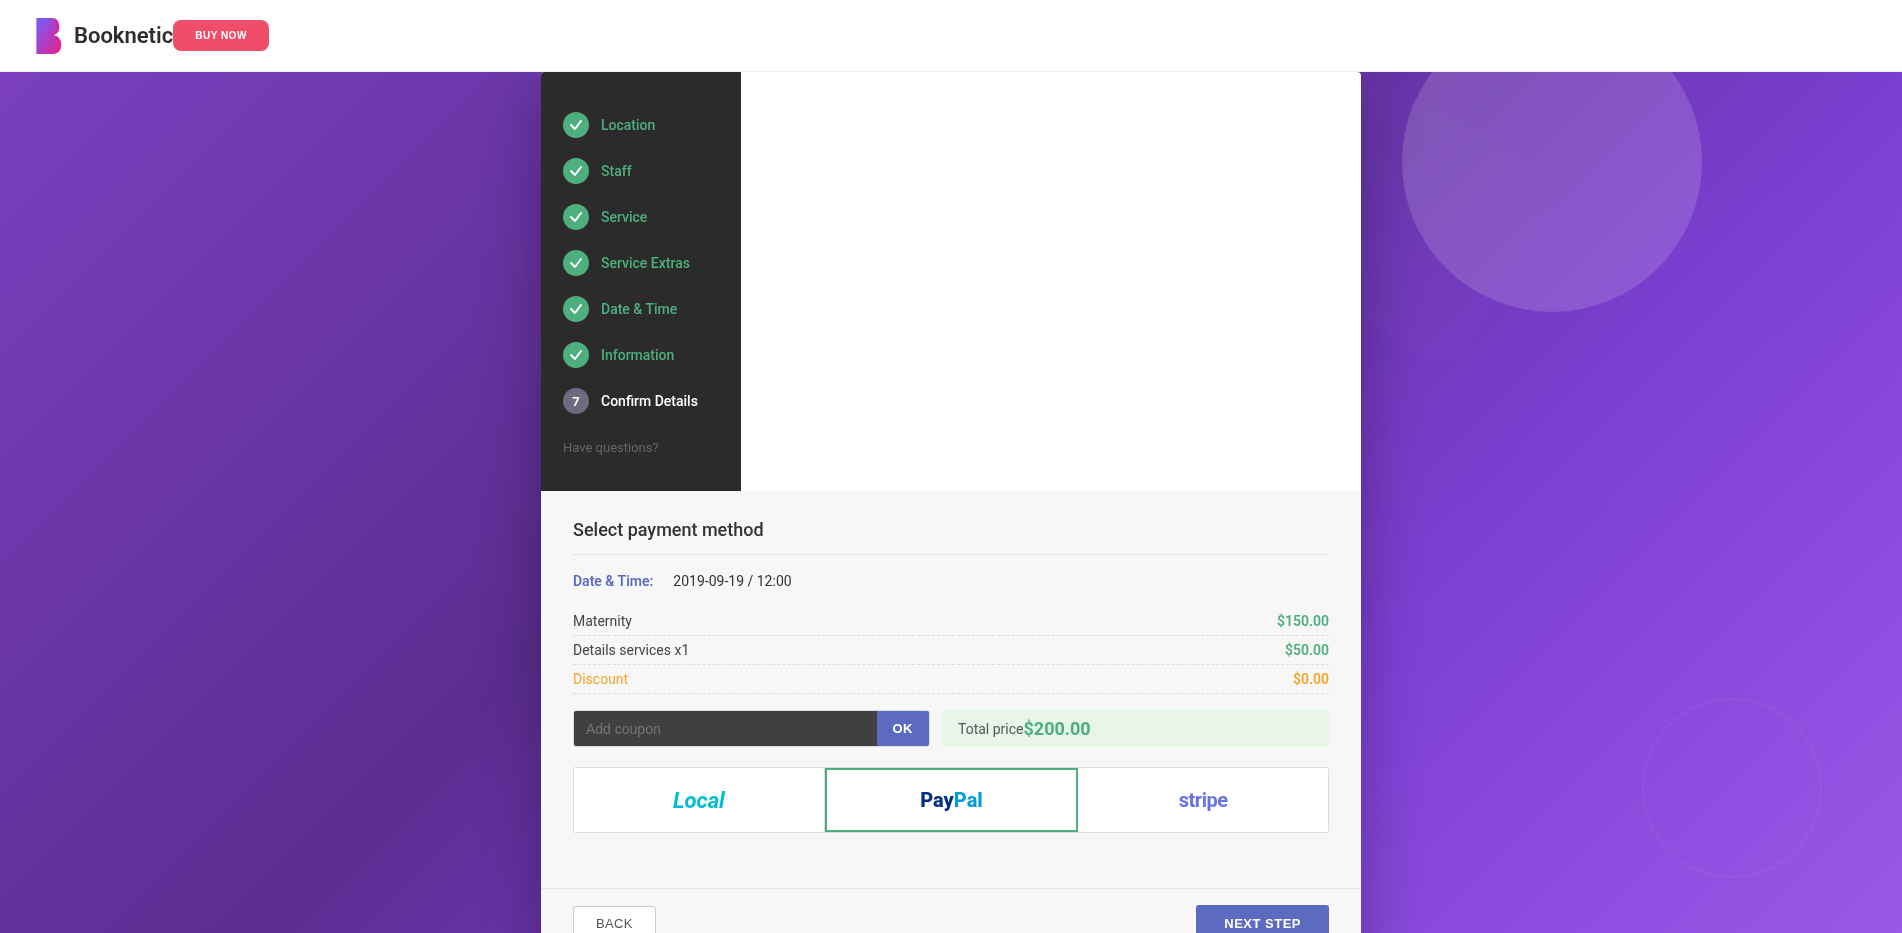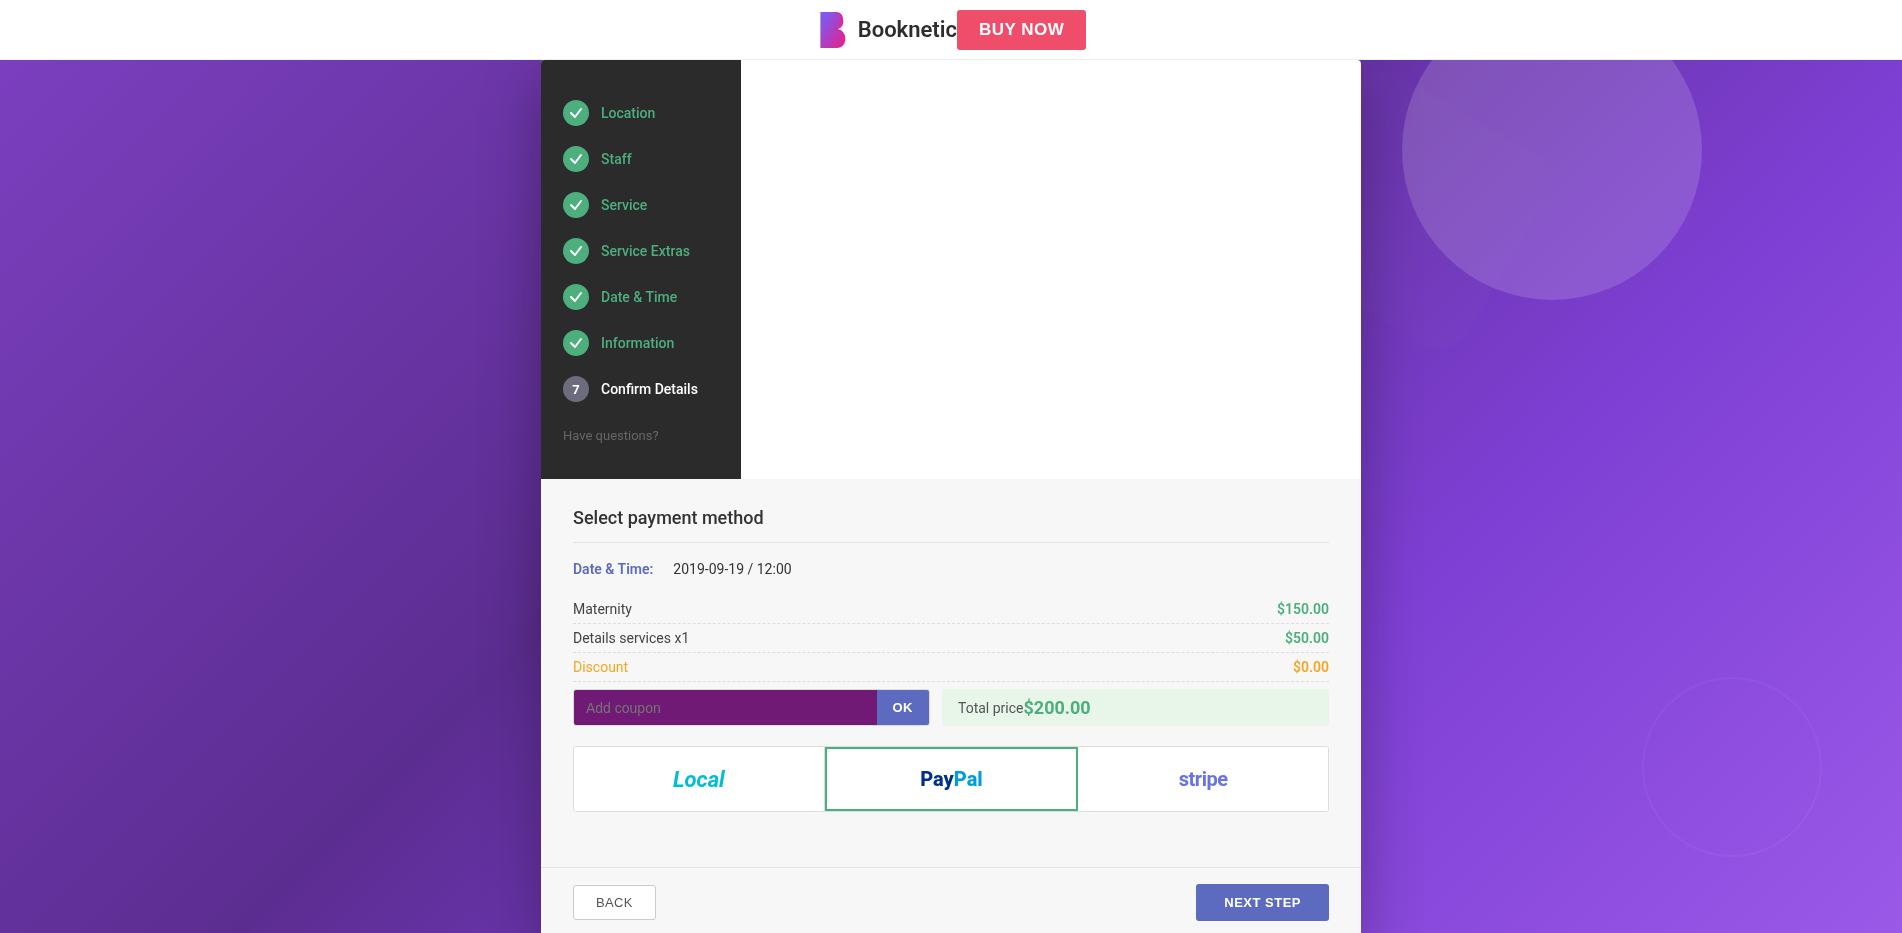--- a/index.html
+++ b/index.html
@@ -1,30 +1,30 @@
 <!DOCTYPE html>
 <html><head>
   <meta charset="utf-8">
   <style>
     * { margin: 0; padding: 0; box-sizing: border-box; }
     body { font-family: -apple-system, BlinkMacSystemFont, 'Segoe UI', Roboto, sans-serif; background: #fff; width: 1902px; min-height: 933px; }
 
     
     .topnav {
-      display: flex; align-items: center; justify-content: center;
-      padding: 12px 32px; height: 60px; background: #fff;
+      display: flex; align-items: center; justify-content: flex-start;
+      padding: 12px 32px; height: 72px; background: #fff;
       border-bottom: 1px solid #eee; position: relative; z-index: 10;
     }
     .logo-area { display: flex; align-items: center; gap: 10px; }
     .logo-icon { width: 32px; height: 36px; }
     .logo-text { font-size: 22px; font-weight: 600; color: #2d2d2d; }
     .buy-now-btn {
       background: #f04d6a; color: #fff; border: none; padding: 10px 22px;
-      font-size: 17px; font-weight: 700; letter-spacing: 0.5px; cursor: pointer;
-      text-transform: uppercase; border-radius: 3px;
+      font-size: 10px; font-weight: 700; letter-spacing: 0.5px; cursor: pointer;
+      text-transform: uppercase; border-radius: 8px;
     }
 
     
     .main-bg {
       min-height: calc(933px - 72px);
       background: linear-gradient(135deg, #7b3fbf 0%, #5c2d91 40%, #7e3fd4 70%, #9b59e8 100%);
       display: flex; align-items: center; justify-content: center;
       position: relative; overflow: hidden;
     }
     .bg-shape {
@@ -77,38 +77,38 @@
 
     
     .datetime-row {
       display: flex; align-items: center; gap: 20px;
       margin-bottom: 18px; font-size: 14px;
     }
     .datetime-label { color: #5c6bc0; font-weight: 600; }
     .datetime-value { color: #333; text-align: center; }
 
     
-    .price-list { margin-bottom: 7px; }
+    .price-list { margin-bottom: 16px; }
     .price-row {
       display: flex; justify-content: space-between; align-items: center;
       padding: 6px 0; border-bottom: 1px dashed #ddd; font-size: 14px;
     }
     .price-row .item-name { color: #444; }
     .price-row .item-price { color: #4caf7d; font-weight: 600; }
     .price-row .item-price.discount { color: #f5a623; }
 
     
     .coupon-total-row {
       display: flex; gap: 12px; align-items: stretch; margin-bottom: 20px;
     }
     .coupon-area {
       display: flex; flex: 1; border: 1px solid #ddd; background: #fff; border-radius: 3px; overflow: hidden;
     }
     .coupon-input {
-      flex: 1; border: none; outline: none; padding: 8px 12px; font-size: 14px; color: #999; background: #701a75;
+      flex: 1; border: none; outline: none; padding: 8px 12px; font-size: 14px; color: #999; background: #404040;
     }
     .coupon-ok-btn {
       background: #5c6bc0; color: #fff; border: none; padding: 8px 16px;
       font-size: 13px; font-weight: 600; cursor: pointer; letter-spacing: 0.5px;
     }
     .total-area {
       display: flex; align-items: center; 
       flex: 1; background: #e8f5e9; border-radius: 3px; padding: 8px 16px;
     }
     .total-label { color: #555; font-size: 14px; }

